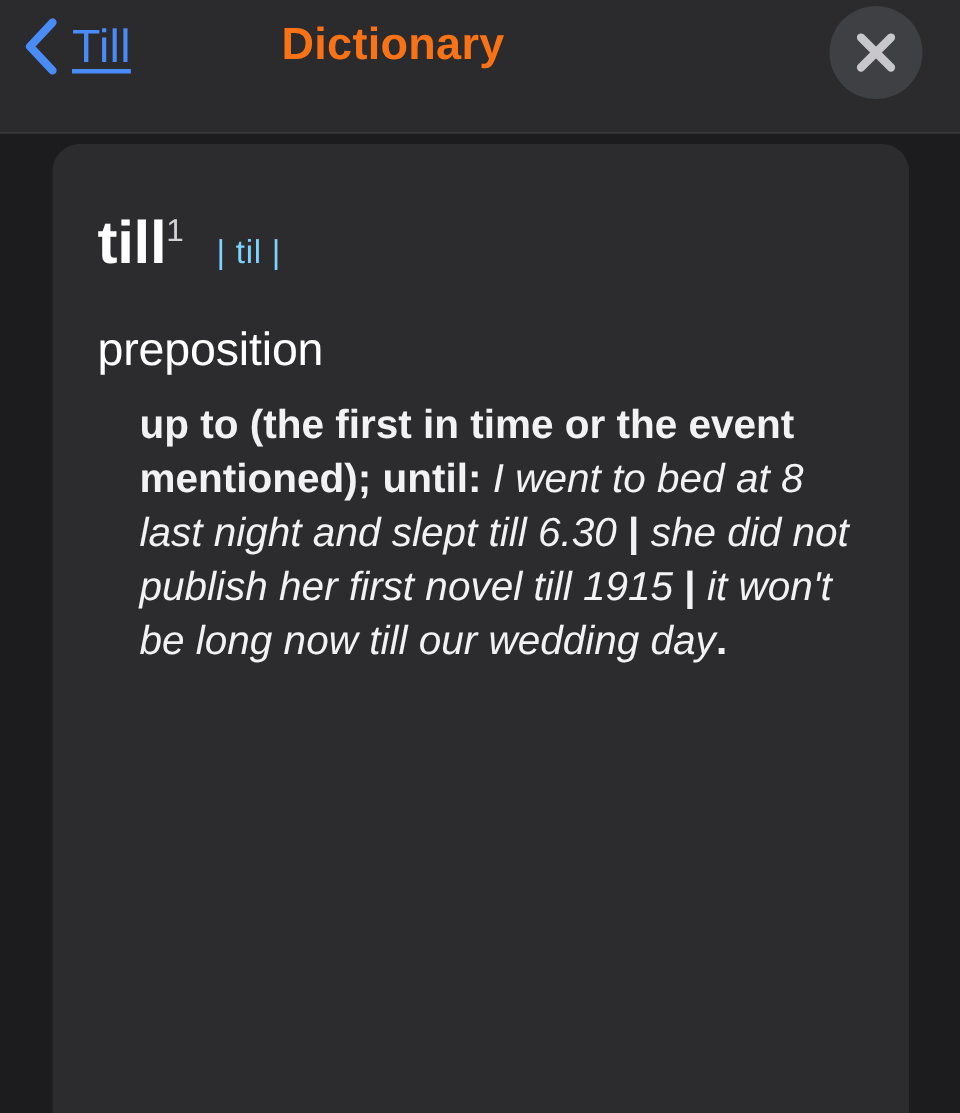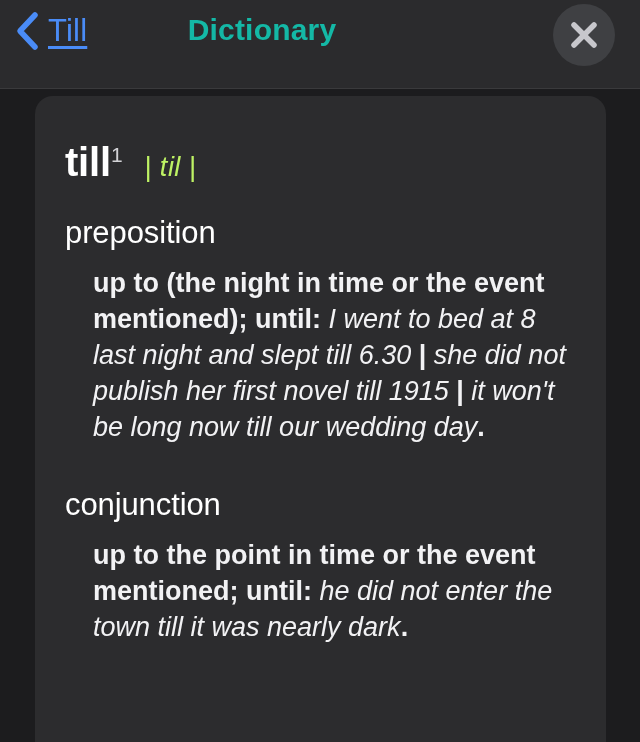--- a/index.html
+++ b/index.html
@@ -59,21 +59,21 @@
     letter-spacing: 0.2px;
   }
 
   .page-title {
     position: absolute;
     left: 0; top: 13px;
     width: 524px;
     text-align: center;
     font-size: 30px;
     font-weight: bold;
-    color: #14b8a6;
+    color: #f97316;
     letter-spacing: 0.2px;
   }
 
   .close-button {
     position: absolute;
     left: 553px;
     top: 4px;
     width: 62px;
     height: 62px;
     border-radius: 50%;
@@ -119,24 +119,23 @@
     letter-spacing: -0.2px;
   }
   .headword sup {
     font-size: 21px;
     font-weight: normal;
     color: #d2d2d6;
     vertical-align: super;
     line-height: 0;
   }
   .pronunciation {
-    font-size: 27px;
-    color: #bef264;
+    font-size: 22px;
+    color: #7dd3fc;
     letter-spacing: 0.5px;
-    font-style: italic;
   }
 
   .sense-block {
     margin-bottom: 42px;
   }
   .part-of-speech {
     font-size: 31px;
     font-weight: normal;
     color: #ffffff;
     margin-bottom: 14px;
@@ -198,33 +197,26 @@
       <div class="headword-row">
         <div class="headword">
           <span>till</span><sup>1</sup>
         </div>
         <div class="pronunciation">| til |</div>
       </div>
 
       <div class="sense-block">
         <div class="part-of-speech">preposition</div>
         <div class="definition">
-          <span class="def-text">up to (the night in time or the event mentioned); until:</span>
+          <span class="def-text">up to (the first in time or the event mentioned); until:</span>
           <span class="example">I went to bed at 8 last night and slept till 6.30</span>
           <span class="sep">|</span>
           <span class="example">she did not publish her first novel till 1915</span>
           <span class="sep">|</span>
           <span class="example">it won't be long now till our wedding day</span><span class="period">.</span>
         </div>
       </div>
 
-      <div class="sense-block">
-        <div class="part-of-speech">conjunction</div>
-        <div class="definition">
-          <span class="def-text">up to the point in time or the event mentioned; until:</span>
-          <span class="example">he did not enter the town till it was nearly dark</span><span class="period">.</span>
-        </div>
-      </div>
 
     </div>
   </div>
 
 </div>
 
 </body></html>

